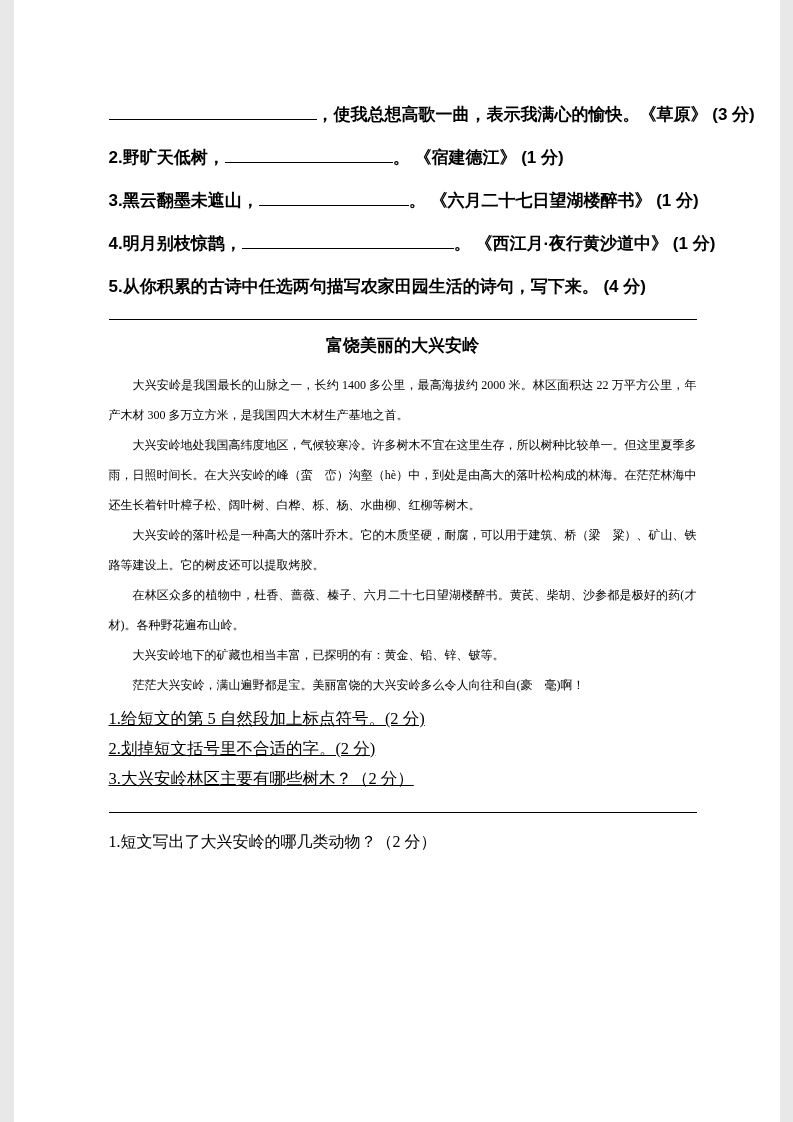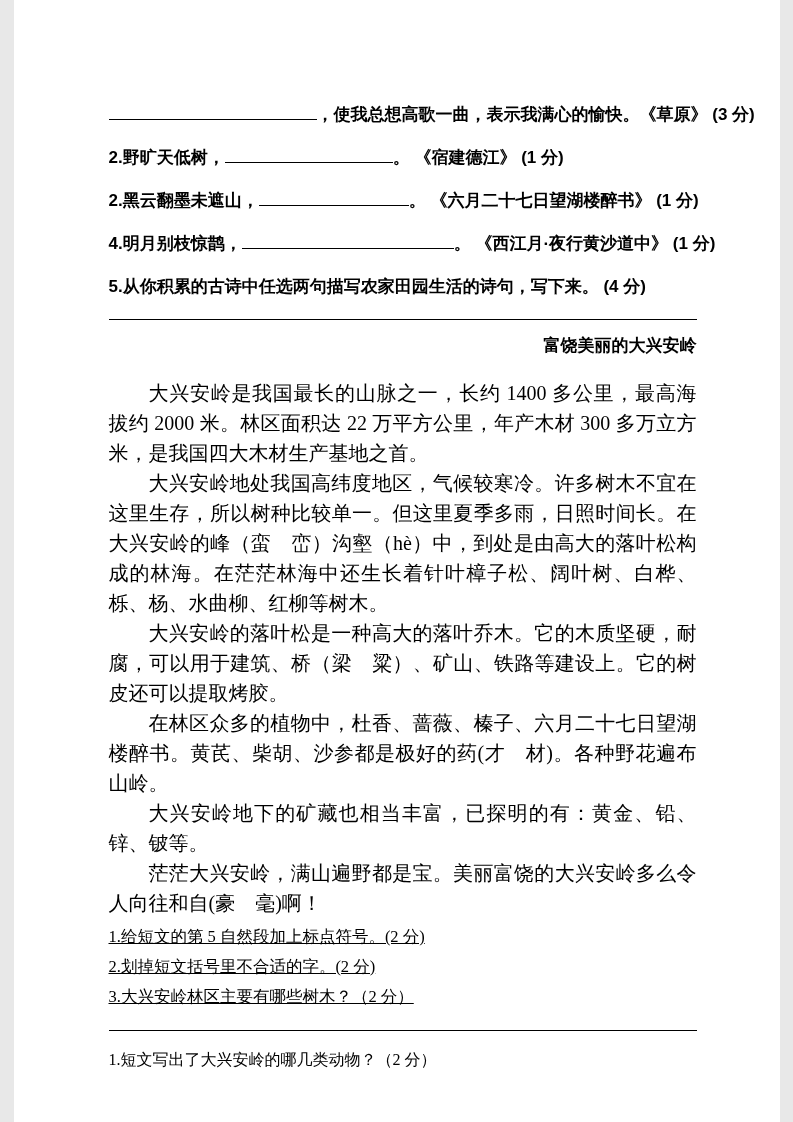--- a/index.html
+++ b/index.html
@@ -18,41 +18,41 @@
   .sec4{font-family:"Liberation Sans", sans-serif;font-weight:600;font-size:17px;}
   .pline{line-height:21px;margin:0 0 22px 0;white-space:nowrap;}
   .blank{display:inline-block;border-bottom:1.6px solid #000;height:14px;vertical-align:baseline;}
   .b1{width:208px}.b2{width:168px}.b3{width:150px}.b4{width:212px}
   
   .rule{border:none;border-top:1.7px solid #000;width:100%;margin:0;}
   .r1{margin-top:6px}
   .r2{margin-top:18px}
   
   .sec5head{font-family:"Liberation Sans", sans-serif;font-weight:700;font-size:17.5px;line-height:22px;margin-top:76px;}
-  .ptitle{font-family:"Liberation Sans", sans-serif;font-weight:700;font-size:17px;line-height:22px;text-align:right;margin-top:15px;}
-  .passage{margin-top:21px;font-size:20px;}
+  .ptitle{font-family:"Liberation Sans", sans-serif;font-weight:700;font-size:17px;line-height:22px;text-align:center;margin-top:15px;}
+  .passage{margin-top:13px;font-size:12px;}
   .passage p{margin:0;text-indent:2em;line-height:30px;text-align:justify;}
   .qlist{margin-top:4px;font-size:16.5px;text-decoration:underline;}
   .q{line-height:30px;}
   .q4wrap{margin-top:14px;}
 </style>
 </head>
 <body>
 
 <div class="page">
 
   <div class="sec4">
     <div class="pline">
       <span class="blank b1"></span><span>，使我总想高歌一曲，表示我满心的愉快。《草原》 (3 分)</span>
     </div>
     <div class="pline">
       <span>2.野旷天低树，</span><span class="blank b2"></span><span>。 《宿建德江》 (1 分)</span>
     </div>
     <div class="pline">
-      <span>2.黑云翻墨未遮山，</span><span class="blank b3"></span><span>。 《六月二十七日望湖楼醉书》 (1 分)</span>
+      <span>3.黑云翻墨未遮山，</span><span class="blank b3"></span><span>。 《六月二十七日望湖楼醉书》 (1 分)</span>
     </div>
     <div class="pline">
       <span>4.明月别枝惊鹊，</span><span class="blank b4"></span><span>。 《西江月·夜行黄沙道中》 (1 分)</span>
     </div>
     <div class="pline">5.从你积累的古诗中任选两句描写农家田园生活的诗句，写下来。 (4 分)</div>
   </div>
 
   <hr class="rule r1">
 
   <div class="ptitle">富饶美丽的大兴安岭</div>

